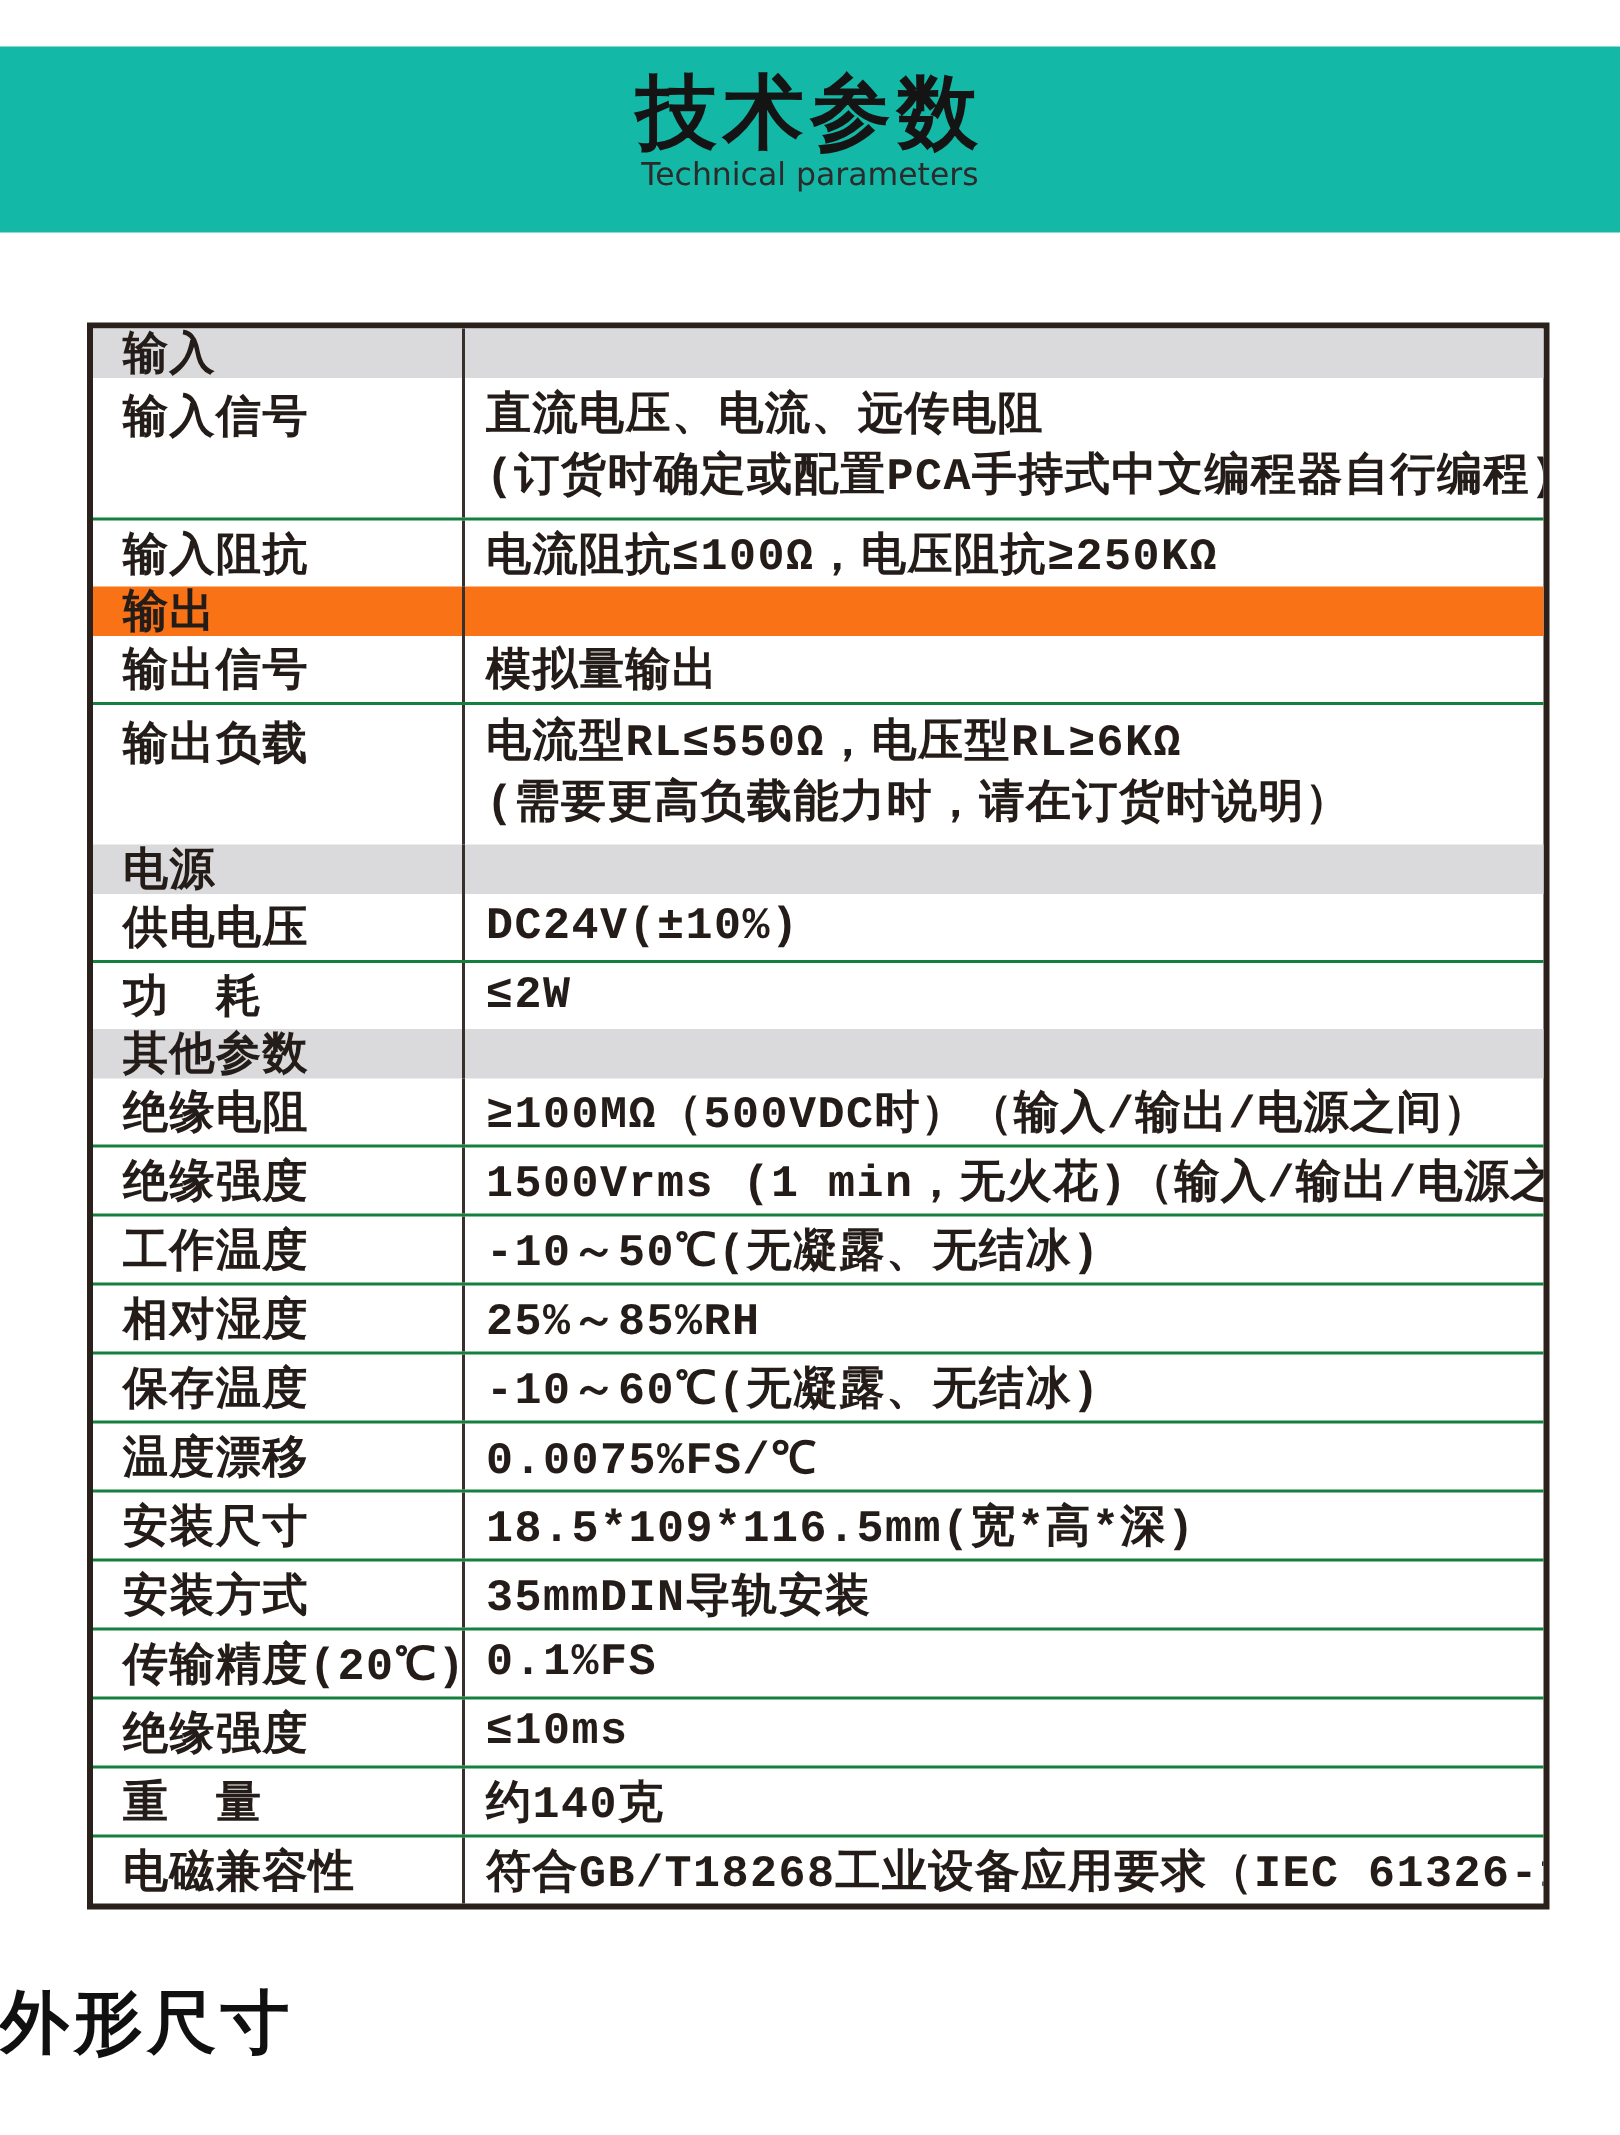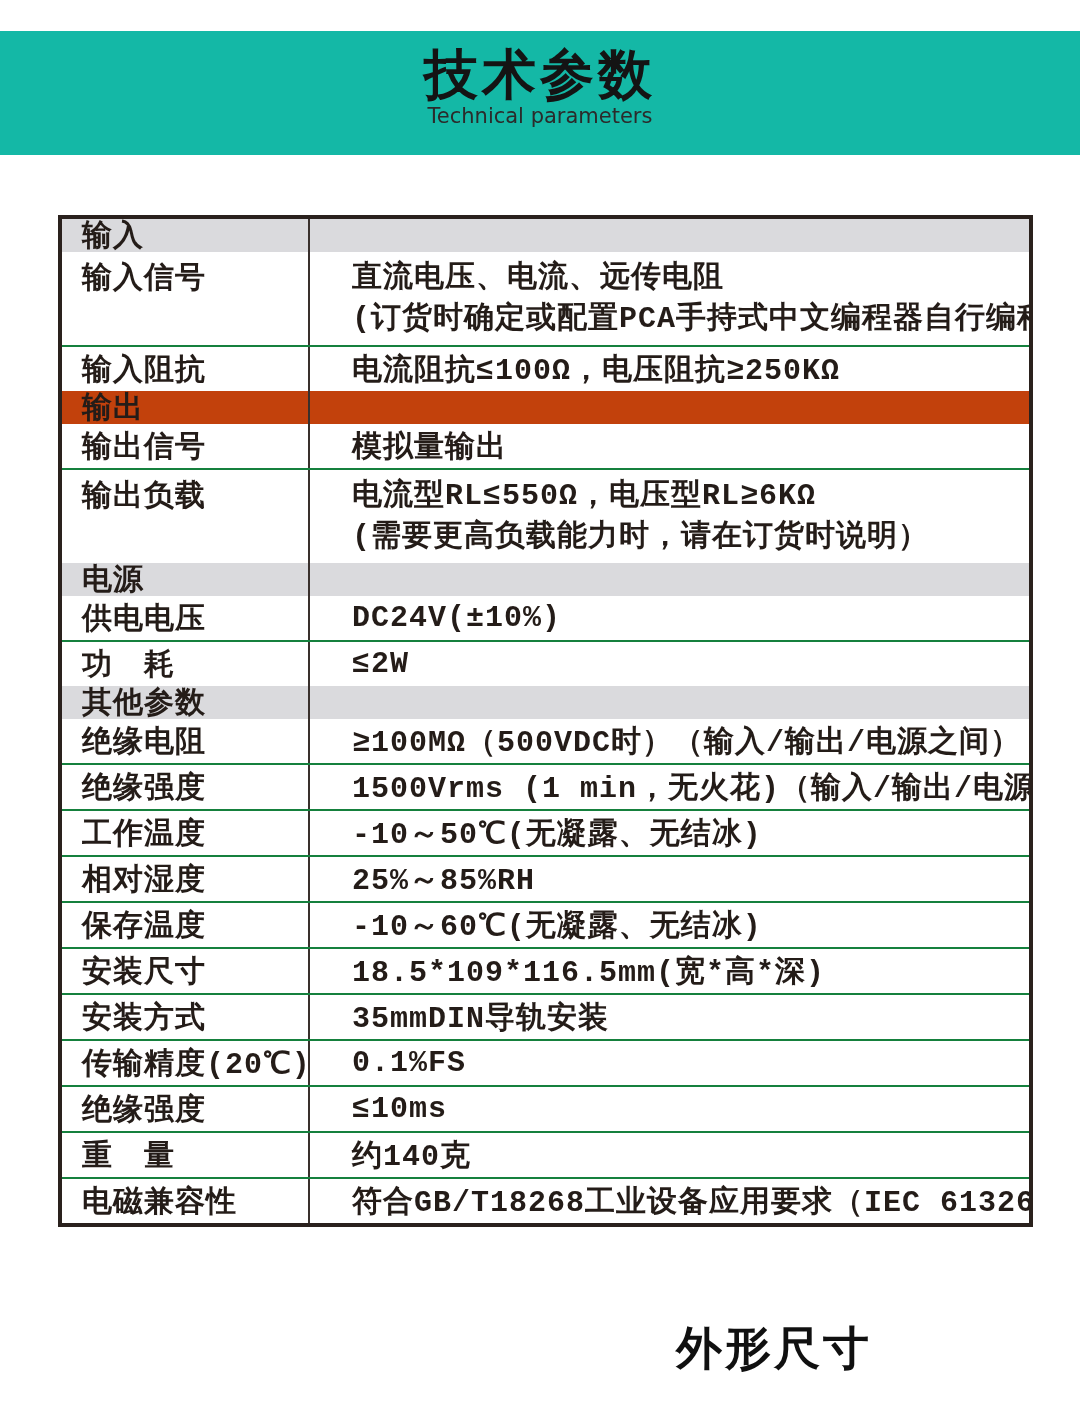--- a/index.html
+++ b/index.html
@@ -54,32 +54,31 @@
     border-right: 2px solid #39302c;
     padding-left: 20px;
     display: flex; align-items: center;
   }
   .row.tall .cell.label { align-items: flex-start; padding-top: 5px; }
   .cell.value {
     flex: 1 1 auto;
     padding-left: 14px;
     display: flex; align-items: center;
     overflow: hidden;
-    margin-left: 28px;
   }
   .row.tall .cell.value {
     flex-direction: column; align-items: flex-start;
     justify-content: space-evenly;
   }
   .row.tall .cell.value > div { line-height: 1; }
 
   
   .footer-title {
     position: absolute; top: 1318px; left: 0;
-    width: 872px; text-align: right;
+    width: 872px; text-align: left;
     font-family: "DejaVu Sans", "Liberation Sans", sans-serif;
     font-size: 46px; font-weight: bold; color: #101010;
     letter-spacing: 3px;
   }
 </style>
 </head>
 <body>
 
 <div class="band" style="background: #14b8a6;">
   <div class="title">技术参数</div>
@@ -95,21 +94,21 @@
       <div class="cell label">输入信号</div>
       <div class="cell value">
         <div>直流电压、电流、远传电阻</div>
         <div>(订货时确定或配置PCA手持式中文编程器自行编程)</div>
       </div>
     </div>
     <div class="row data">
       <div class="cell label">输入阻抗</div>
       <div class="cell value">电流阻抗≤100Ω，电压阻抗≥250KΩ</div>
     </div>
-    <div class="row section" style="background: #c2410c;">
+    <div class="row section" style="background: #f97316;">
       <div class="cell label">输出</div>
       <div class="cell value"></div>
     </div>
     <div class="row data">
       <div class="cell label">输出信号</div>
       <div class="cell value">模拟量输出</div>
     </div>
     <div class="row data tall">
       <div class="cell label">输出负载</div>
       <div class="cell value">
@@ -147,20 +146,24 @@
     </div>
     <div class="row data">
       <div class="cell label">相对湿度</div>
       <div class="cell value">25%～85%RH</div>
     </div>
     <div class="row data">
       <div class="cell label">保存温度</div>
       <div class="cell value">-10～60℃(无凝露、无结冰)</div>
     </div>
     <div class="row data">
+      <div class="cell label">温度漂移</div>
+      <div class="cell value">0.0075%FS/℃</div>
+    </div>
+    <div class="row data">
       <div class="cell label">安装尺寸</div>
       <div class="cell value">18.5*109*116.5mm(宽*高*深)</div>
     </div>
     <div class="row data">
       <div class="cell label">安装方式</div>
       <div class="cell value">35mmDIN导轨安装</div>
     </div>
     <div class="row data">
       <div class="cell label">传输精度(20℃)</div>
       <div class="cell value">0.1%FS</div>

